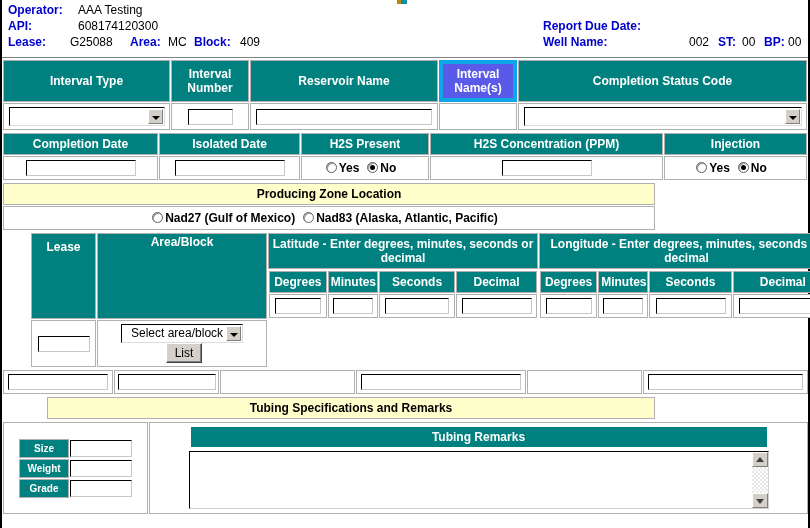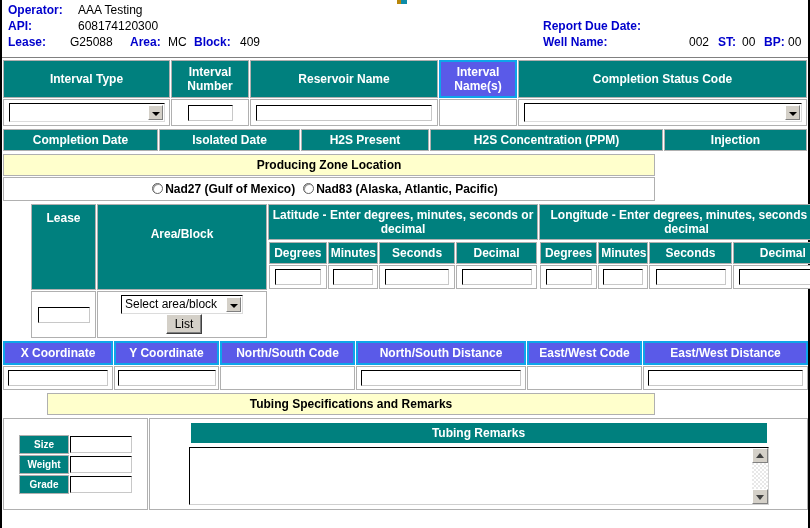--- a/index.html
+++ b/index.html
@@ -72,21 +72,21 @@
     border: 1px solid #b0b0b0;
     line-height: 14px;
   }
   .th-violet {
     background: #5a5ae8;
     color: #ffffff;
     font-weight: bold;
     font-size: 12px;
     text-align: center;
     padding: 3px 2px;
-    border: 2px solid #0ea5e9;
+    border: 4px solid #0ea5e9;
     line-height: 14px;
   }
   .td {
     background: #ffffff;
     border: 1px solid #b0b0b0;
     text-align: center;
     padding: 3px 2px;
     vertical-align: middle;
   }
   .banner {
@@ -118,21 +118,21 @@
     height: 19px;
     border: 1px solid #000;
     border-right-color: #dcdcdc;
     border-bottom-color: #dcdcdc;
     background: #fff;
     box-sizing: border-box;
     vertical-align: middle;
     text-align: left;
     font-size: 12px;
     line-height: 17px;
-    padding-left: 3px;
+    padding-left: 9px;
     overflow: hidden;
     cursor: default;
   }
   .fakesel .arrowbox {
     position: absolute;
     right: 1px;
     top: 1px;
     bottom: 1px;
     width: 15px;
     background: #d4d0c8;
@@ -342,20 +342,41 @@
         <col style="width:143px">
     </colgroup>
     <tbody>
         <tr>
       <td class="th">Completion Date</td>
       <td class="th">Isolated Date</td>
       <td class="th">H2S Present</td>
       <td class="th">H2S Concentration (PPM)</td>
       <td class="th">Injection</td>
     </tr>
+    <tr>
+      <td class="td">
+        <input class="txt" style="width: 110px;" value="">
+      </td>
+      <td class="td">
+        <input class="txt" style="width: 110px;" value="">
+      </td>
+      <td class="td">
+        <span class="radio-wrap">
+          <span class="rdo"></span><span class="rlabel">Yes</span><span class="rdo on"></span><span class="rlabel">No</span>
+        </span>
+      </td>
+      <td class="td">
+        <input class="txt" style="width: 90px;" value="">
+      </td>
+      <td class="td">
+        <span class="radio-wrap">
+          <span class="rdo"></span><span class="rlabel">Yes</span><span class="rdo on"></span><span class="rlabel">No</span>
+        </span>
+      </td>
+    </tr>
   </tbody>
     </table>
 
   <table class="grid" style="margin-top:1px;">
     <tbody>
         <tr>
       <td class="banner">Producing Zone Location</td>
     </tr>
     <tr>
       <td class="td" style="padding:4px 10px;">
@@ -370,21 +391,21 @@
   <table class="grid" style="margin-top:1px;margin-left:28px;">
     <colgroup>
       <col style="width:65px">
         <col style="width:170px">
         <col style="width:270px">
         <col style="width:295px">
     </colgroup>
     <tbody>
         <tr>
       <td class="th" rowspan="2" style="vertical-align:top;padding-top:6px;">Lease</td>
-      <td class="th" rowspan="2" style="vertical-align:top;padding-top:22px;">Area/Block</td>
+      <td class="th" rowspan="2" style="vertical-align:top;padding-top:1px;">Area/Block</td>
       <td class="th">Latitude - Enter degrees, minutes, seconds or decimal</td>
       <td class="th">Longitude - Enter degrees, minutes, seconds or decimal</td>
     </tr>
     <tr>
       <td style="padding:0;border:none;background:transparent;">
         <table class="grid" style="width:270px;border-spacing:1px;margin:0;">
           <colgroup>
                 <col style="width:57px">
                 <col style="width:50px">
                 <col style="width:75px">
@@ -451,28 +472,20 @@
   <table class="grid" style="margin-top:1px;">
     <colgroup>
       <col style="width:110px">
         <col style="width:105px">
         <col style="width:135px">
         <col style="width:170px">
         <col style="width:115px">
         <col style="width:165px">
     </colgroup>
     <tbody>
-        <tr>
-      <td class="th-violet">X Coordinate</td>
-      <td class="th-violet">Y Coordinate</td>
-      <td class="th-violet">North/South Code</td>
-      <td class="th-violet">North/South Distance</td>
-      <td class="th-violet">East/West Code</td>
-      <td class="th-violet">East/West Distance</td>
-    </tr>
     <tr>
       <td class="td">
         <input class="txt" style="width: 100px;" value="">
       </td>
       <td class="td">
         <input class="txt" style="width: 98px;" value="">
       </td>
       <td class="td"></td>
       <td class="td">
         <input class="txt" style="width: 160px;" value="">

